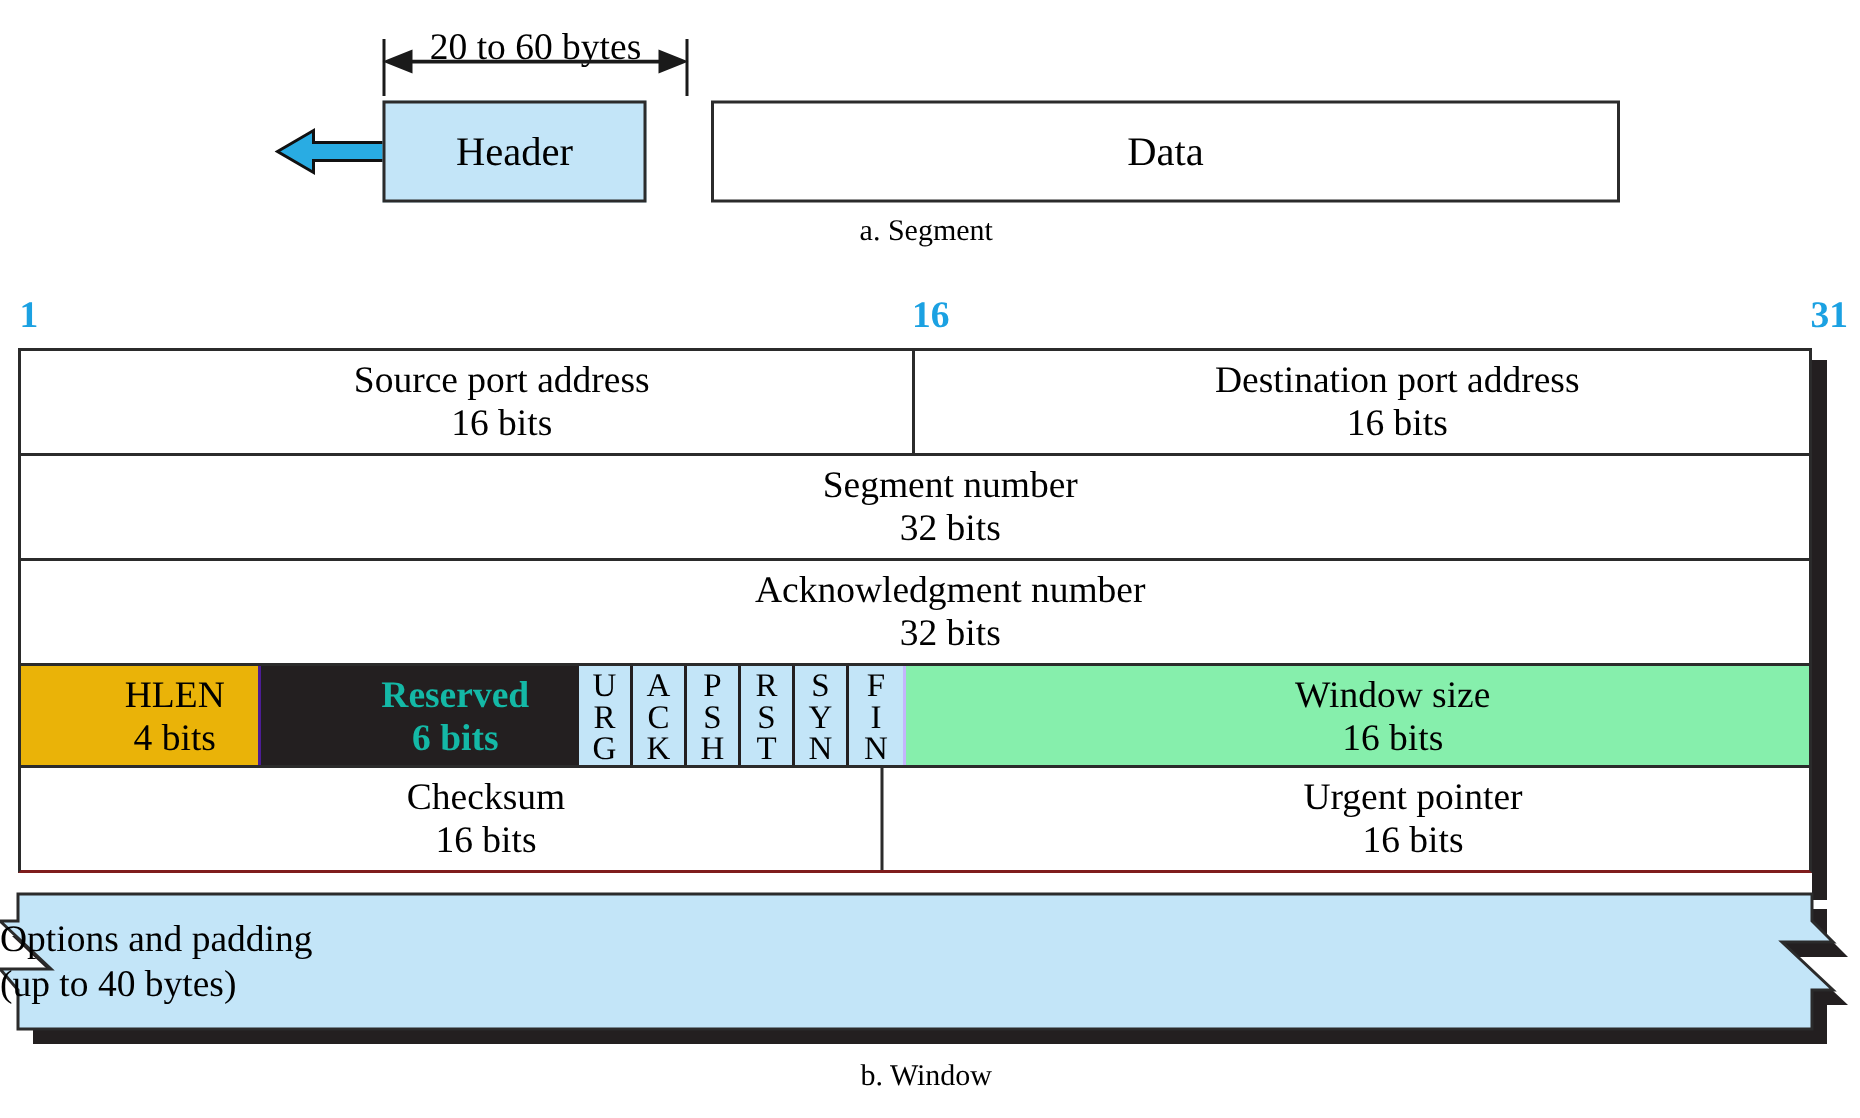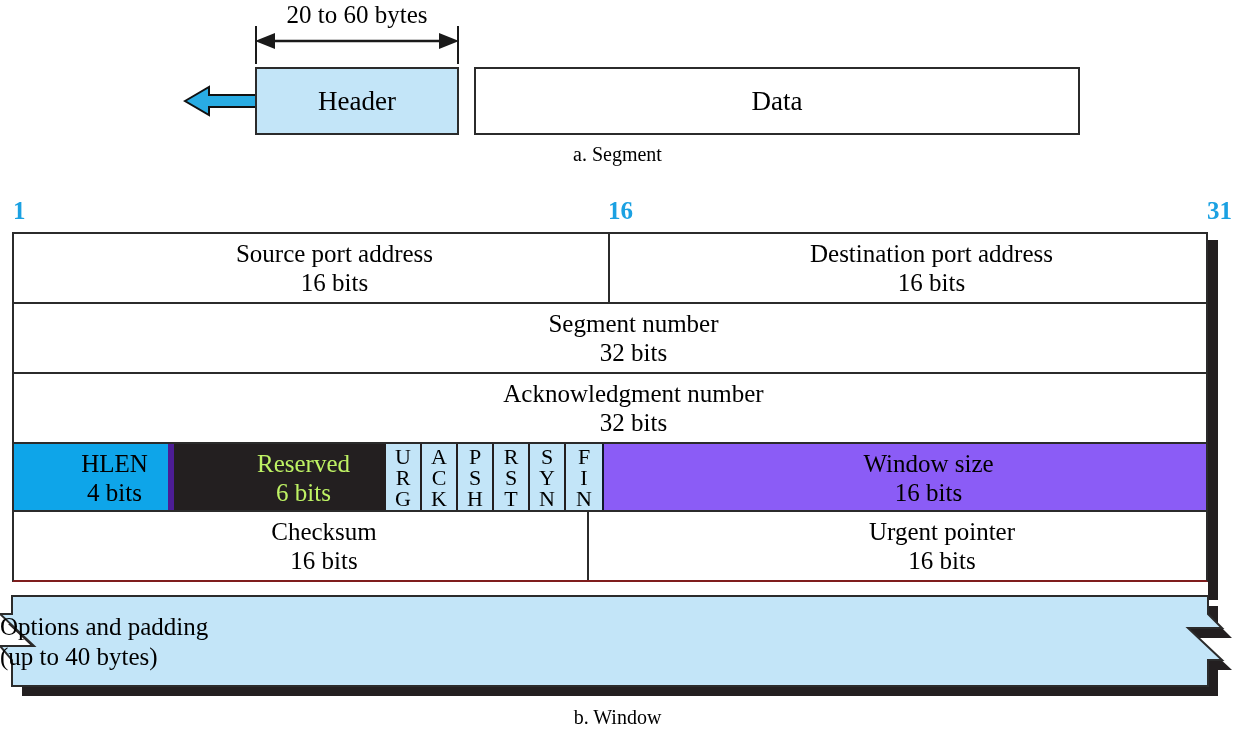--- a/index.html
+++ b/index.html
@@ -17,21 +17,21 @@
     height: 745px;
     overflow: hidden;
     background: #ffffff;
   }
   .abs { position: absolute; }
 
   
   .dim-label {
     font-size: 25px;
     left: 255px;
-    top: 0px;
+    top: 17px;
     width: 204px;
     text-align: center;
     line-height: 30px;
   }
   .ext-line {
     width: 2px;
     background: #1a1a1a;
     top: 26px;
     height: 38px;
   }
@@ -42,21 +42,21 @@
     box-sizing: border-box;
     height: 68px;
     top: 67px;
     display: flex;
     align-items: center;
     justify-content: center;
     font-size: 27px;
   }
   .seg-header {
     left: 255px;
-    width: 204px;
+    width: 176px;
     background: #c3e5f8;
   }
   .seg-data {
     left: 474px;
     width: 606px;
     background: #ffffff;
   }
   .left-arrow { left: 183px; top: 85px; width: 78px; height: 32px; }
 
   .caption {
@@ -104,27 +104,28 @@
     height: 68px;
     padding-left: 47px;
   }
   .cell.half { width: 50%; }
   .cell.full { width: 100%; }
   .cell.divider-r { border-right: 2px solid #2b2b2b; }
 
   .flagrow { height: 68px; }
   .c-hlen {
     width: 160px;
-    background: #0ea5e9;
-    border-right: 6px solid #4c1d95;
+    background: #eab308;
+    border-right: 2px solid #4c1d95;
   }
   .c-reserved {
     width: 212px;
     background: #231f20;
-    color: #bef264;
+    color: #14b8a6;
+    font-weight: bold;
   }
   .flags-group {
     display: flex;
     height: 100%;
     width: 216px;
     background: #231f20;
   }
   .flag {
     width: 36px;
     height: 100%;
@@ -135,22 +136,22 @@
     flex-direction: column;
     align-items: center;
     justify-content: center;
     font-size: 22px;
     line-height: 21px;
     padding: 2px 0;
   }
   .flag:last-child { border-right: none; }
   .c-window {
     flex: 1;
-    background: #8b5cf6;
-    border-left: 2px solid #0f172a;
+    background: #86efac;
+    border-left: 2px solid #c4b5fd;
   }
 
   
   .table-shadow {
     position: absolute;
     left: 1208px;
     top: 240px;
     width: 10px;
     height: 360px;
     background: #231f20;

